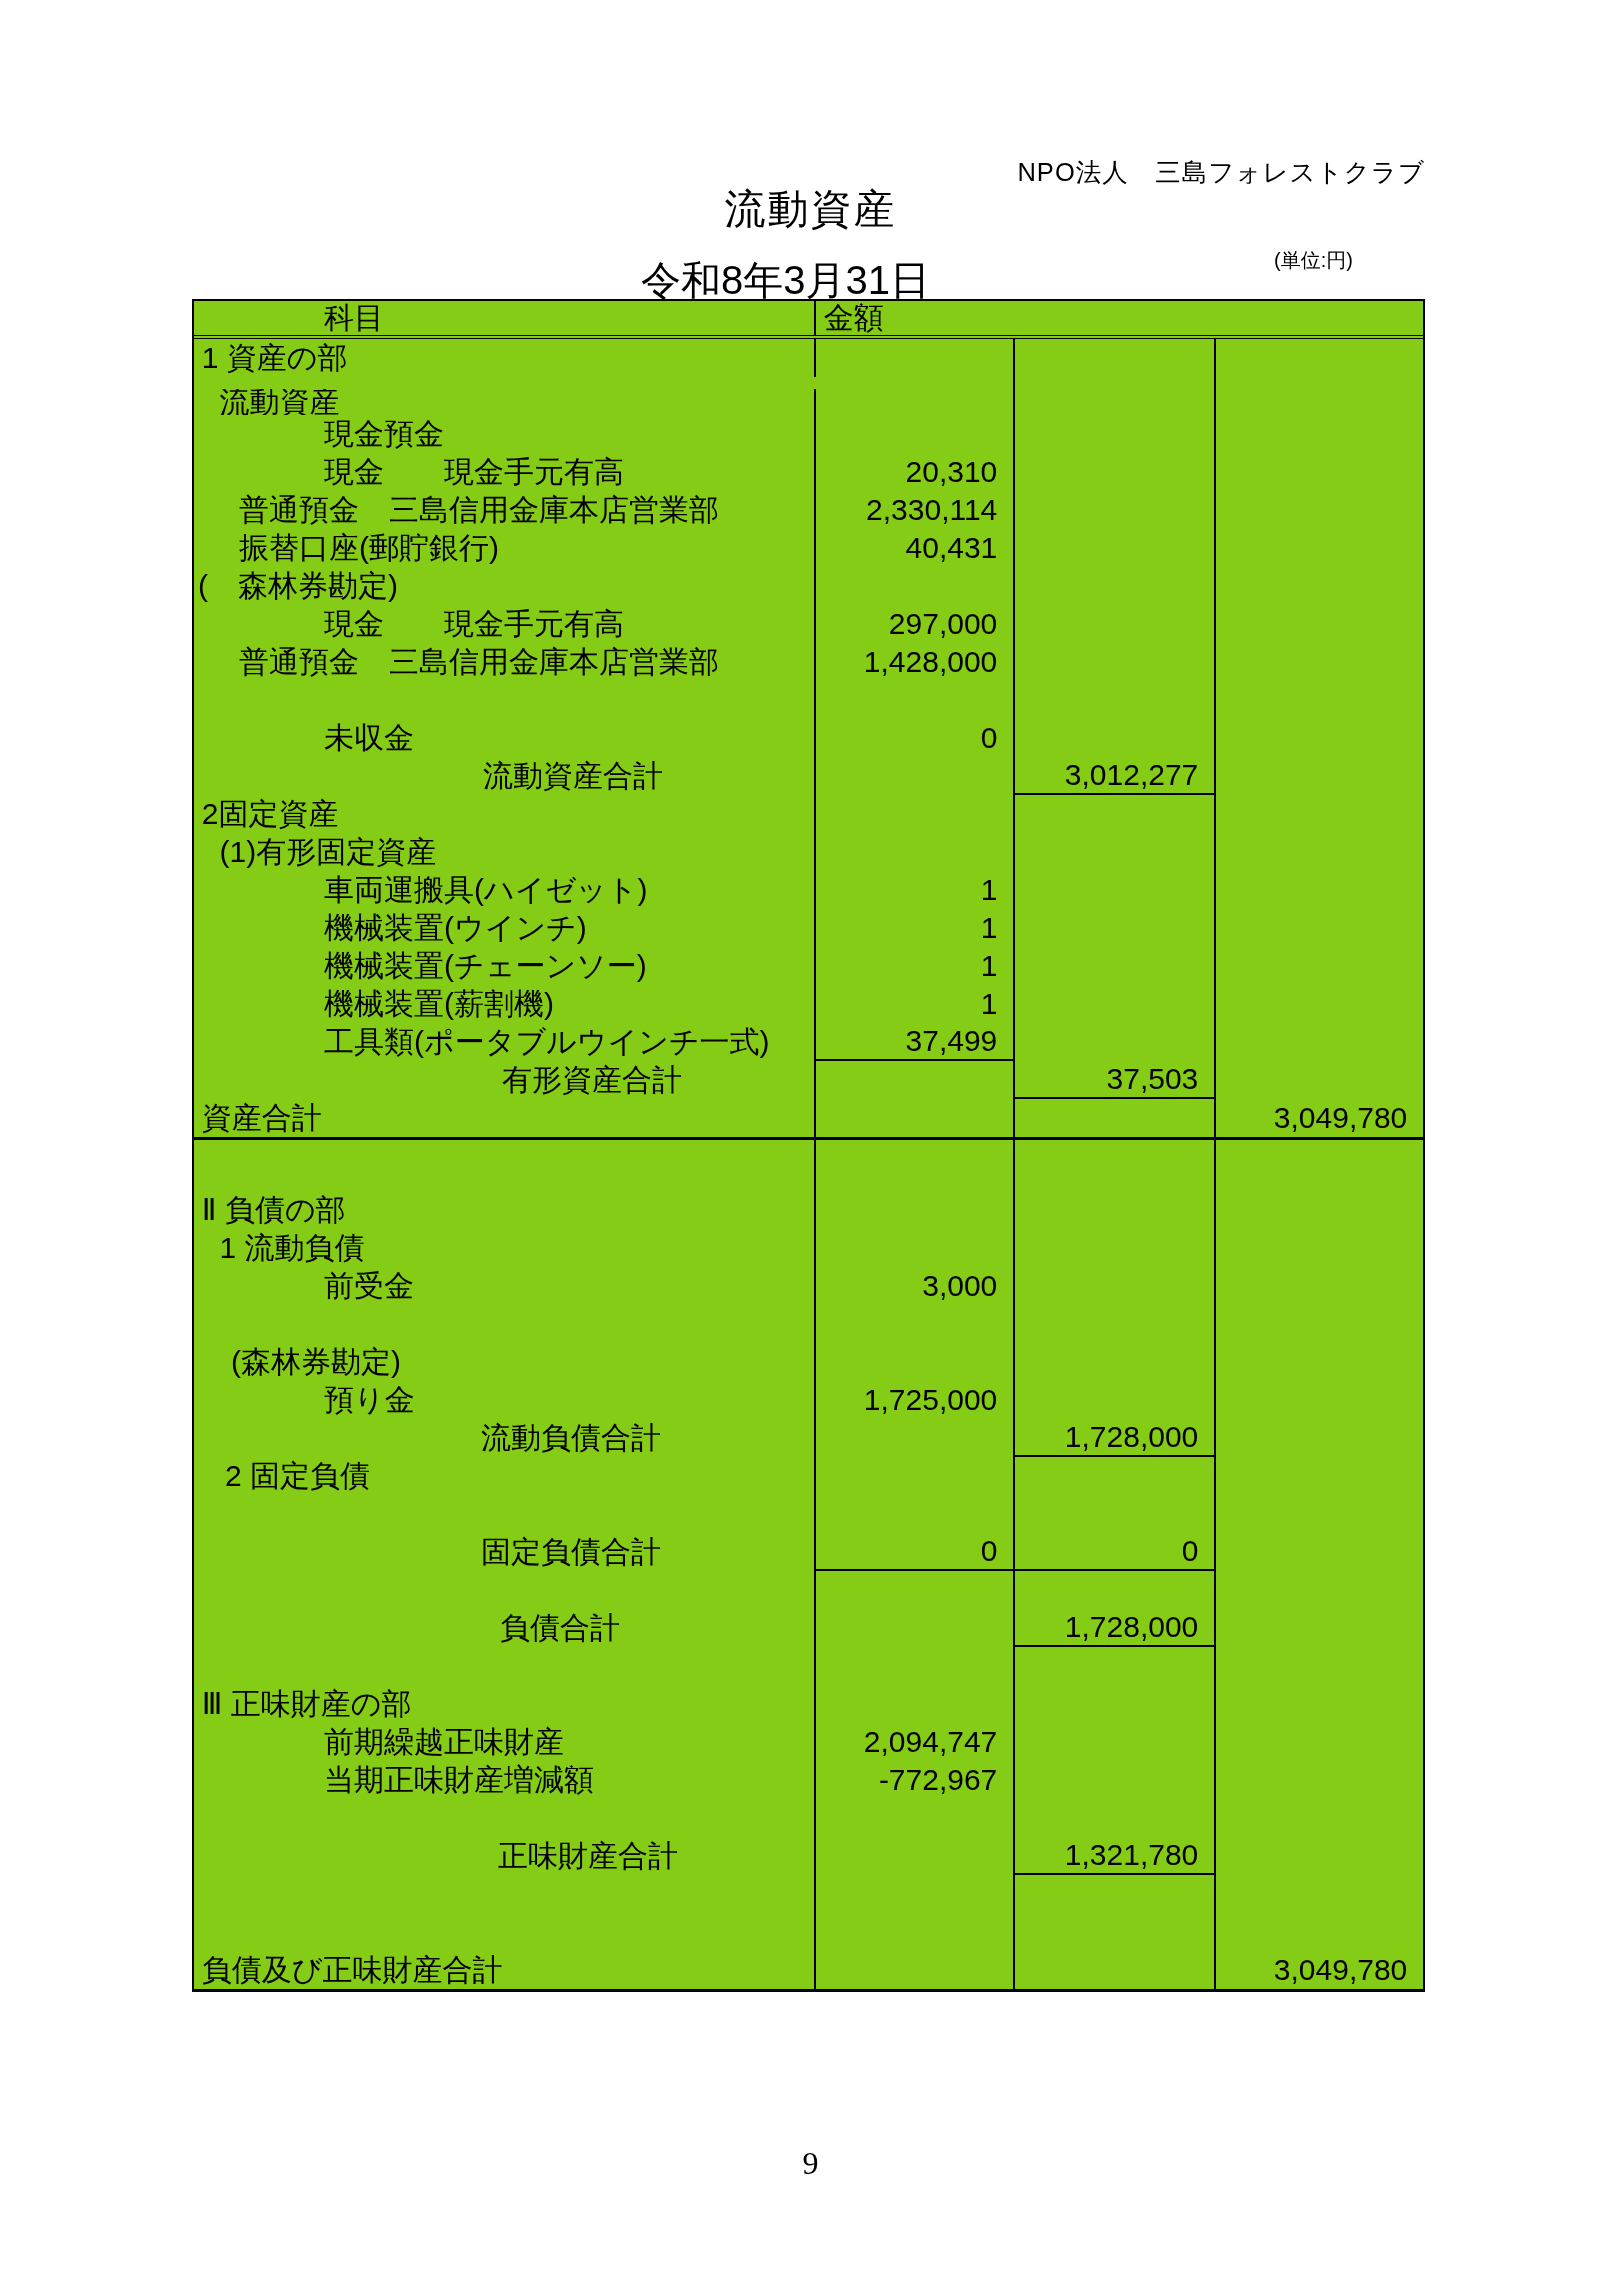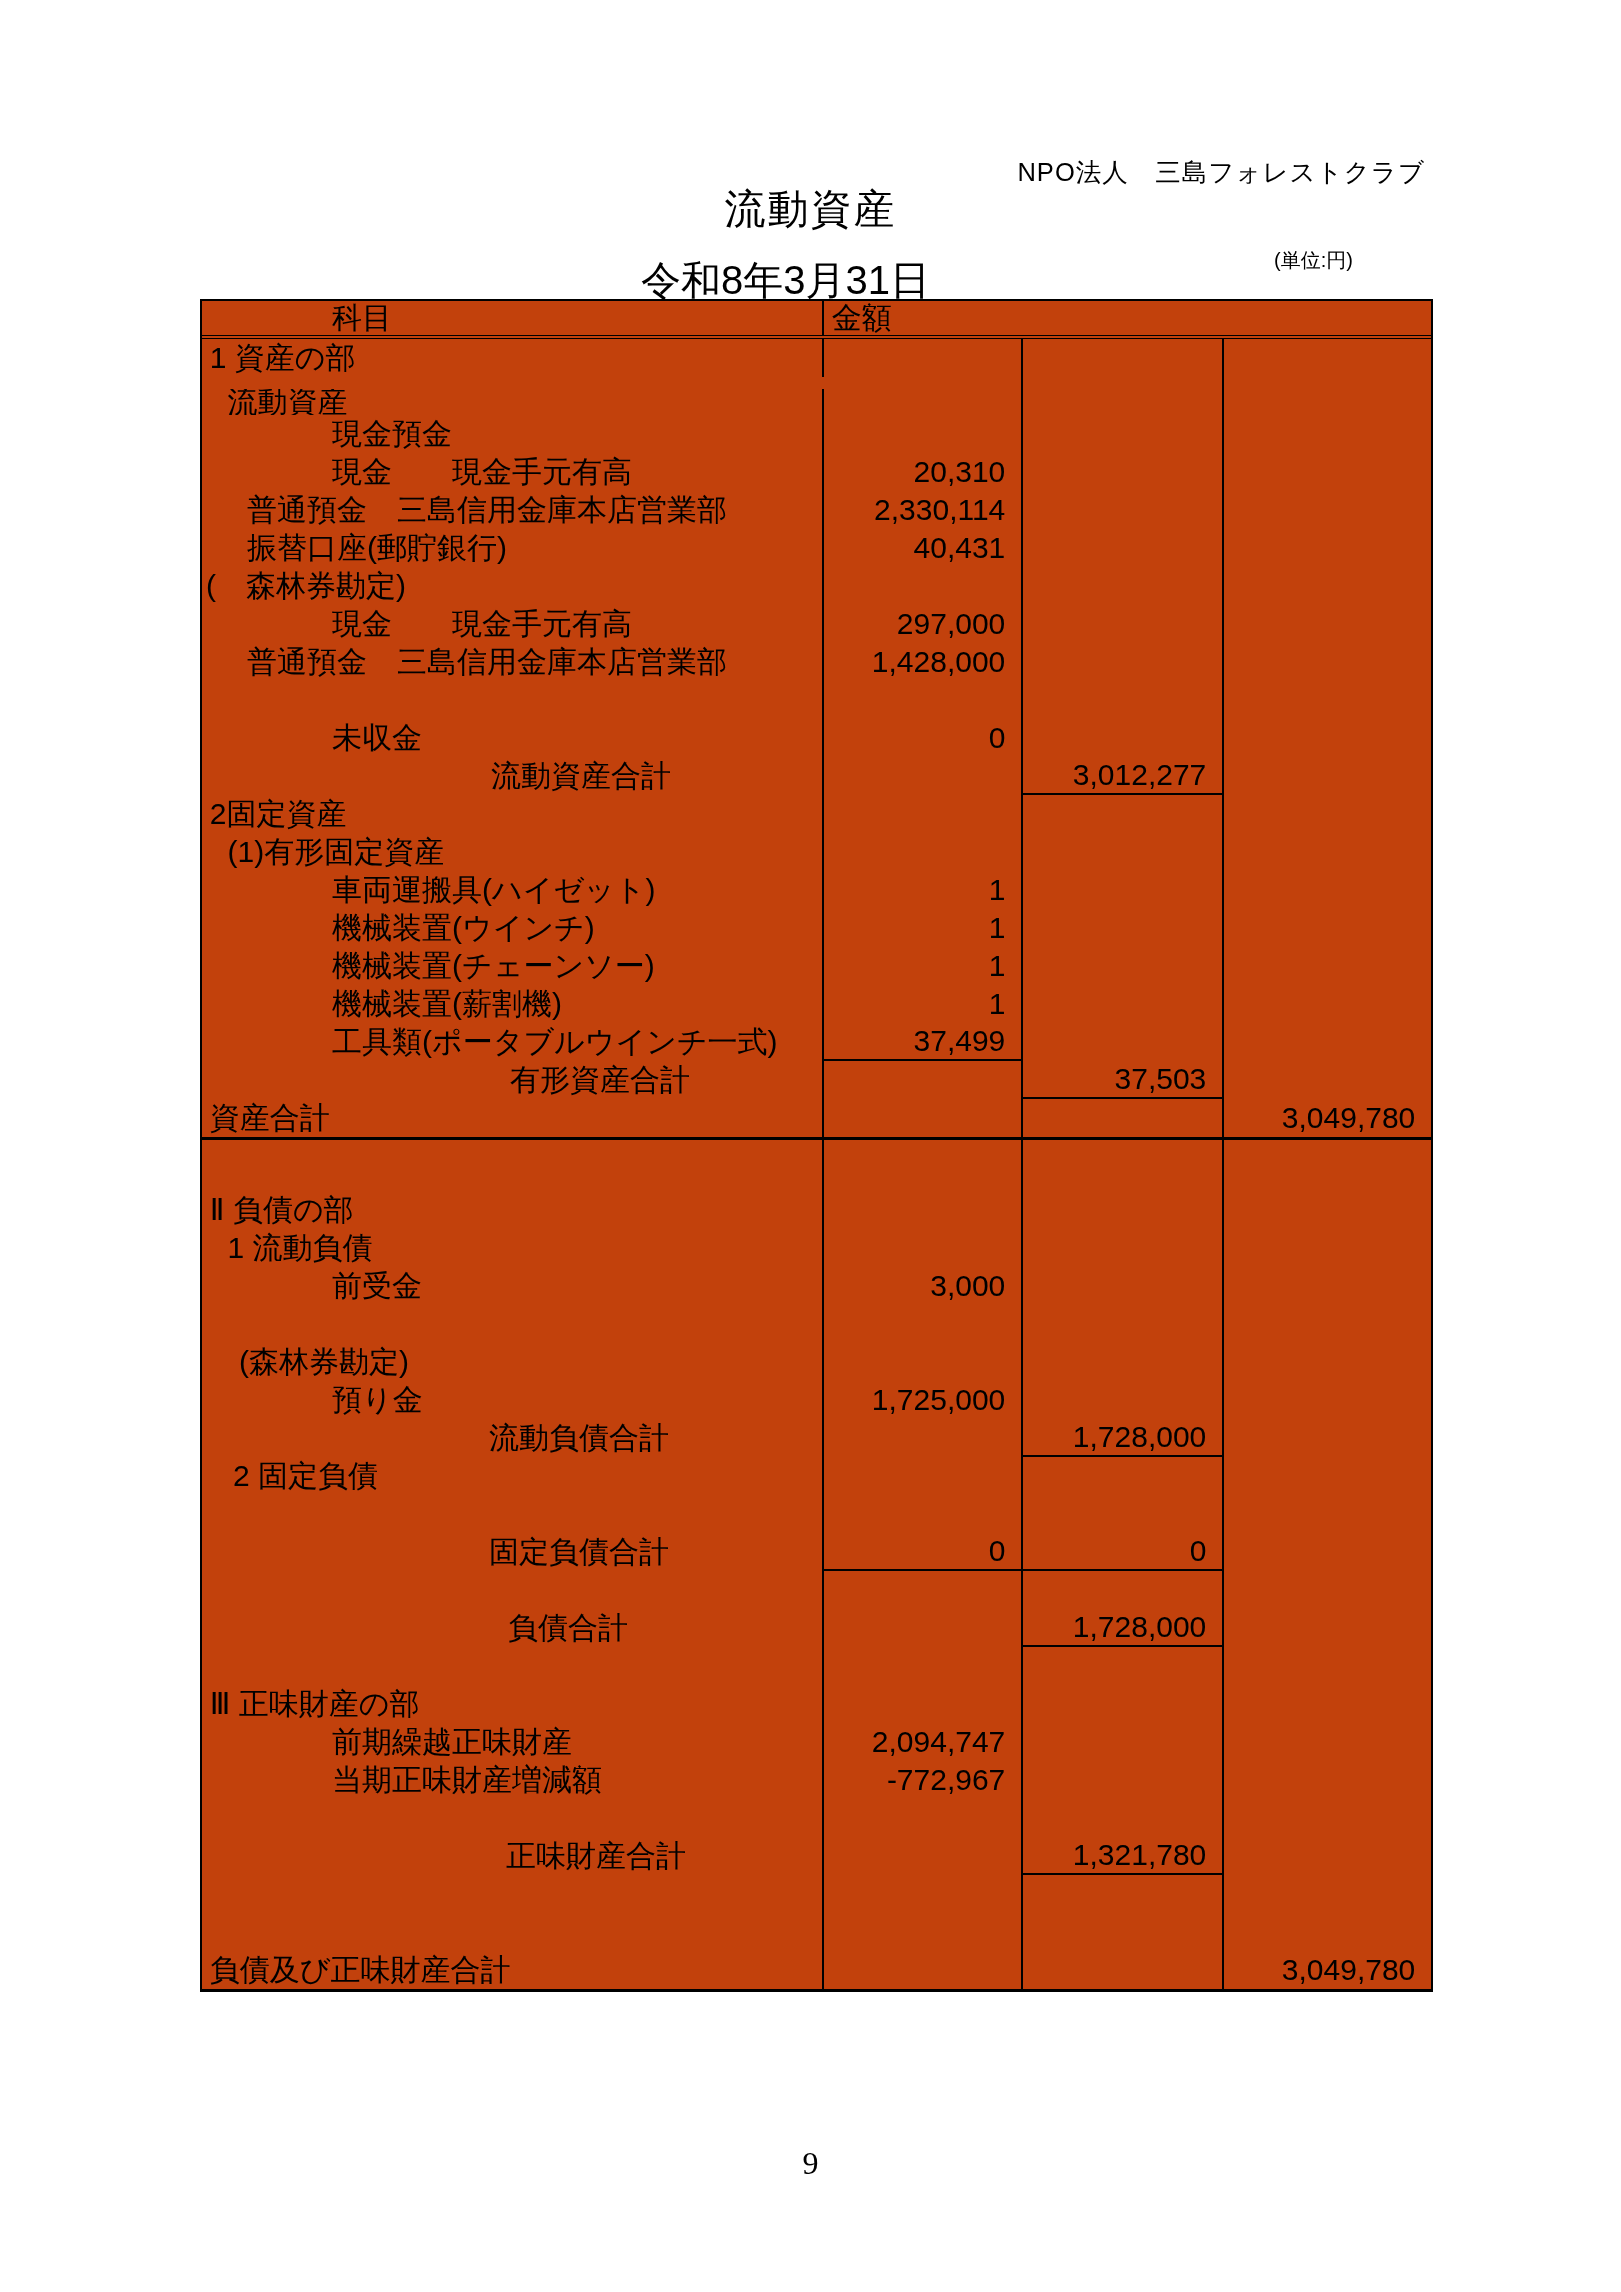--- a/index.html
+++ b/index.html
@@ -22,24 +22,24 @@
   }
   #date{
     position:absolute;top:253px;left:603px;
     font-size:40px;white-space:pre;margin-left:38px;
   }
   #unit{
     position:absolute;top:247px;left:1274px;
     font-size:20px;white-space:pre;
   }
   #bstable{
-    position:absolute;top:299px;left:200px;
+    position:absolute;top:299px;left:192px;
     width:1229px;
     border:2.9px solid #000;border-bottom-width:3.9px;
-    background:#c2410c;
+    background:#84cc16;
     font-size:30px;
   }
   .thead{display:flex;height:34px;border-bottom:4.9px double #000;}
   .thead .cell{align-items:center;}
   .tha{width:622px;border-right:2px solid #000;padding-left:130px;}
   .thb{flex:1;padding-left:7.8px;}
   .row{display:flex;height:38px;}
   .row.tall{height:51px;}
   .row.thick{border-bottom:3.9px solid #000;}
   .cell{

